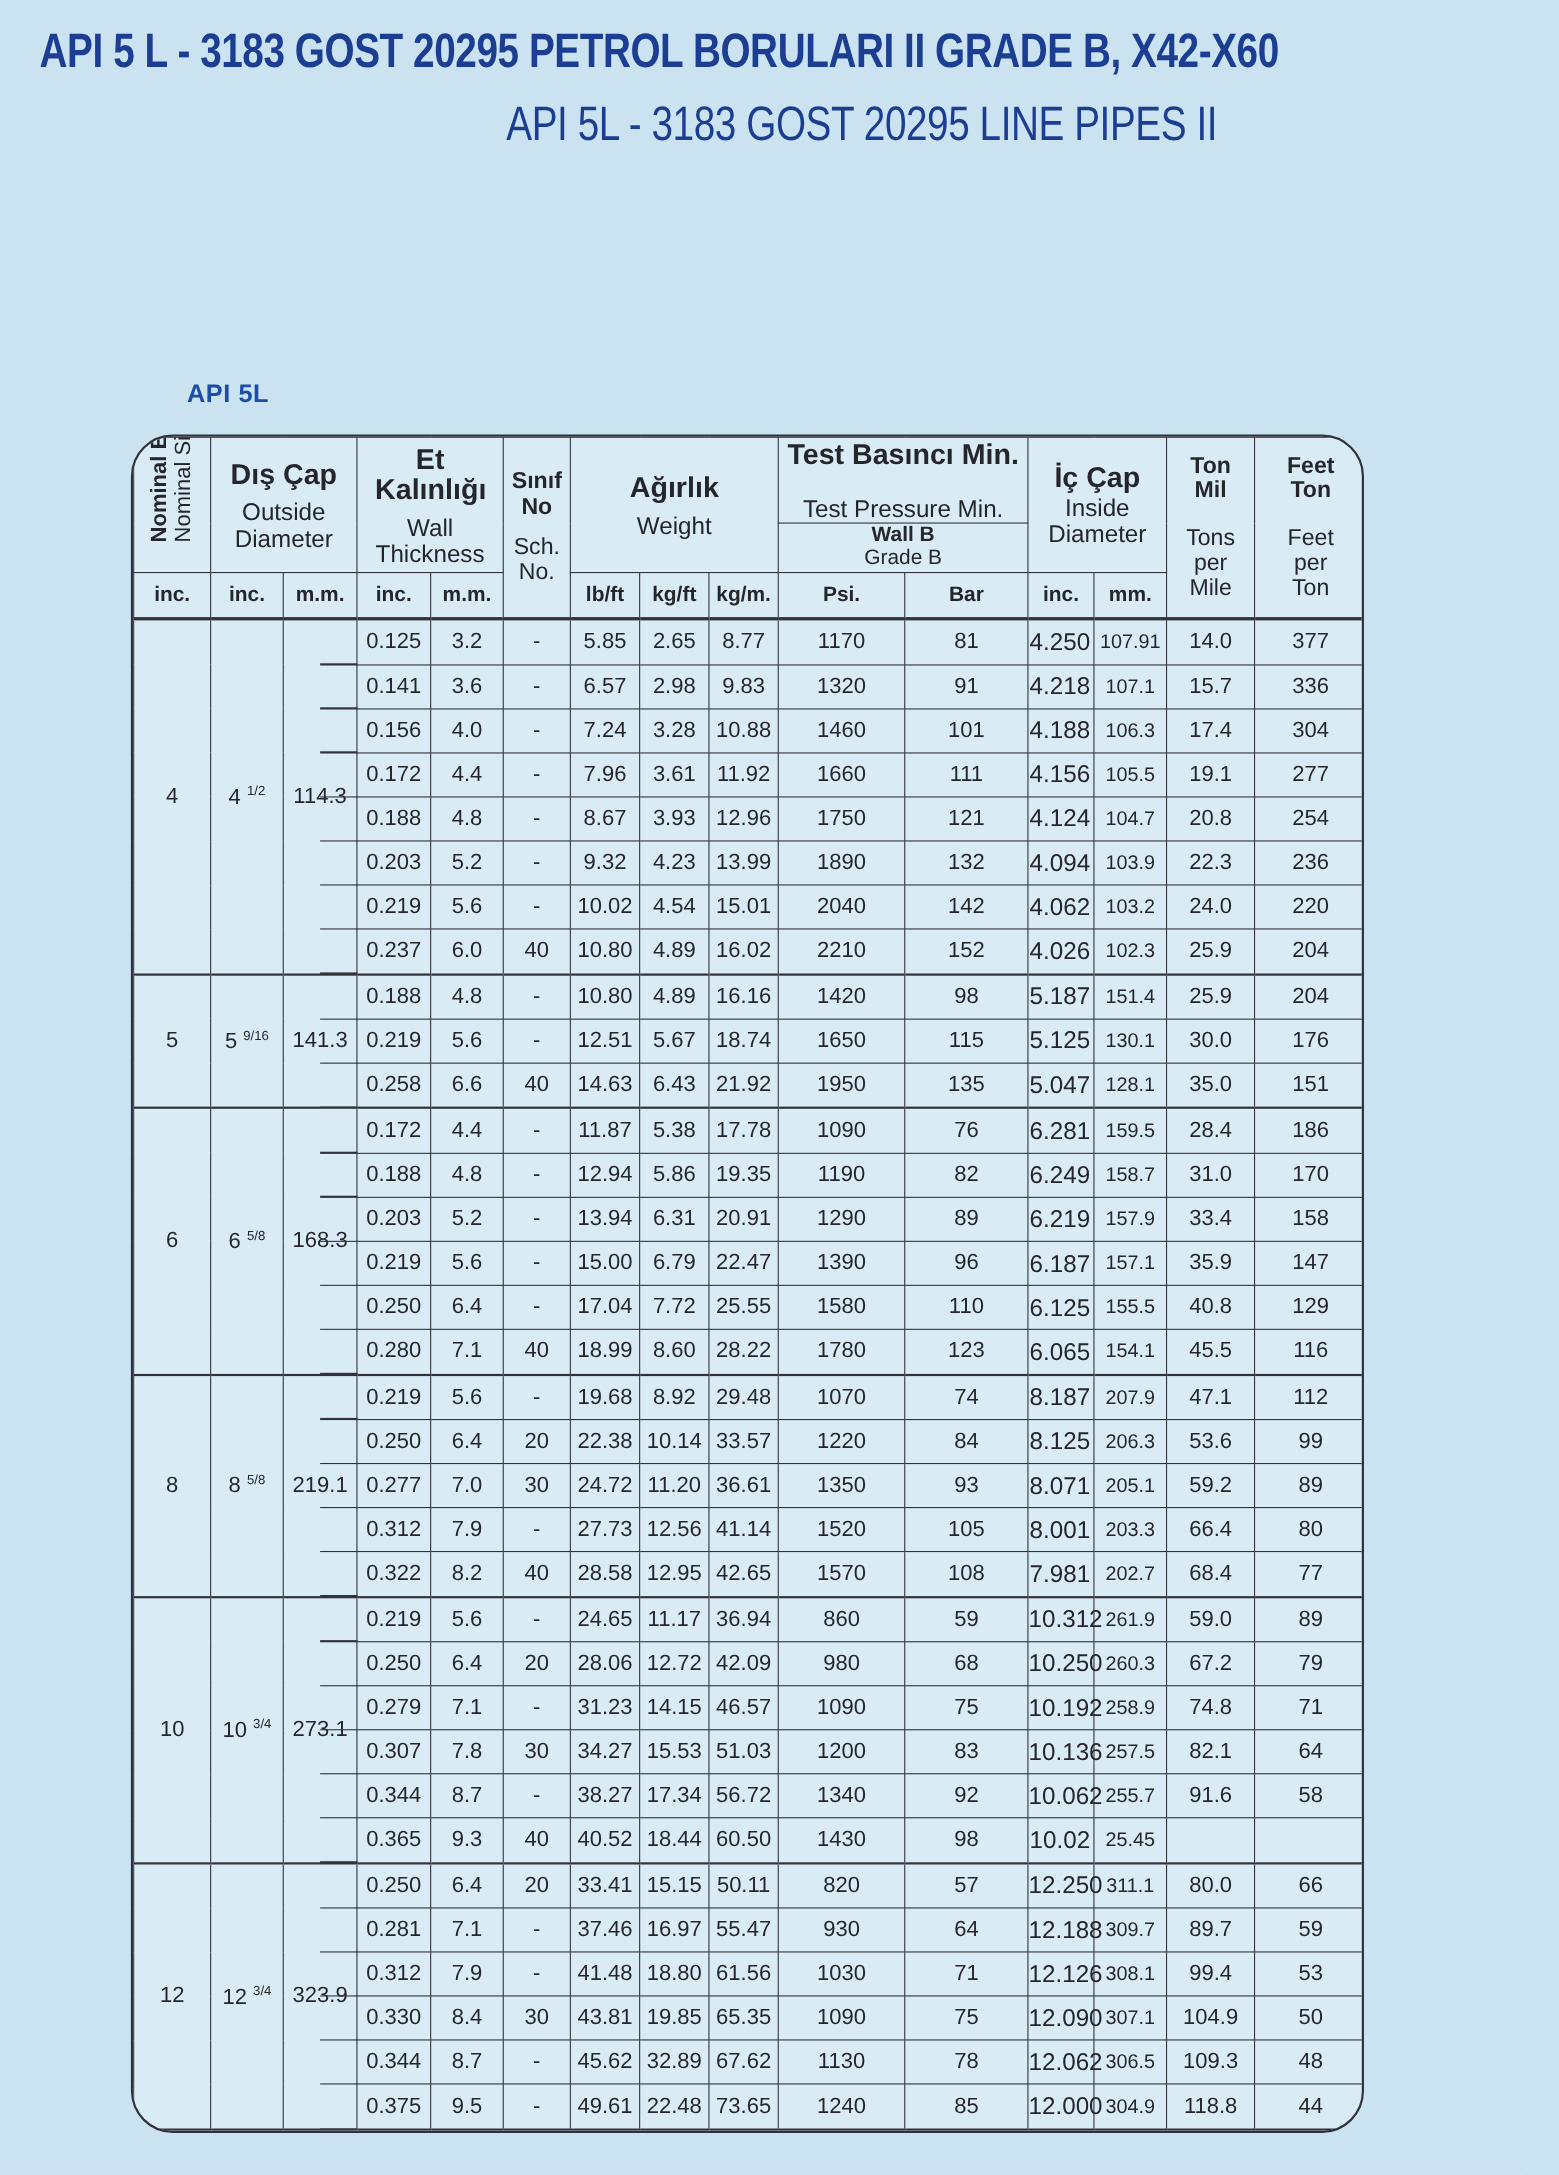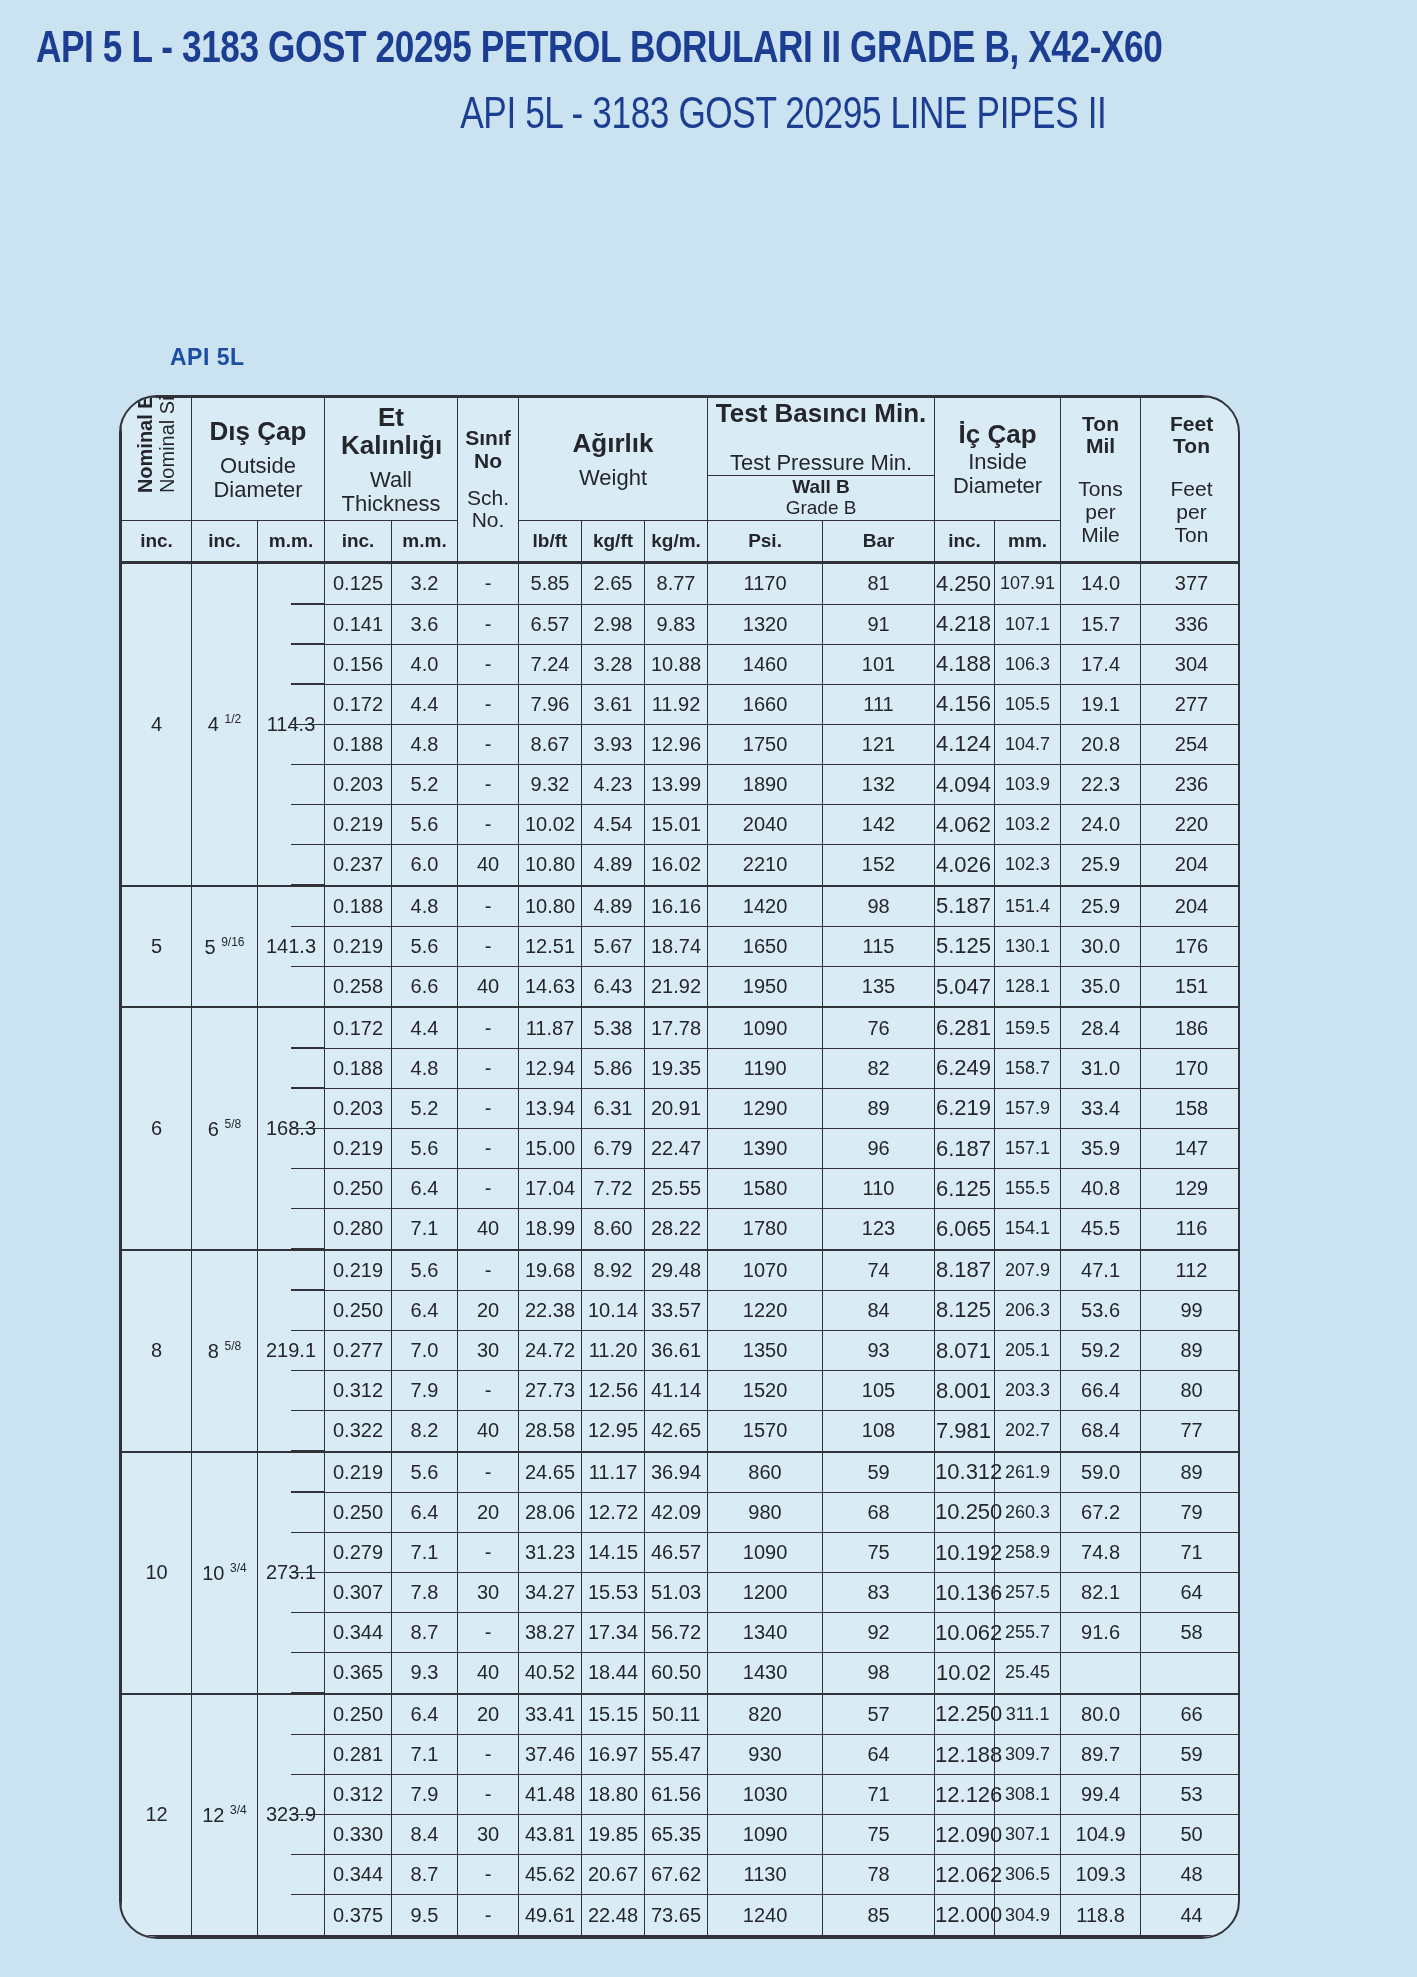--- a/index.html
+++ b/index.html
@@ -615,21 +615,21 @@
           <td class="c-idin">12.090</td>
           <td class="c-idmm">307.1</td>
           <td class="c-tonmil">104.9</td>
           <td class="c-feetton">50</td>
         </tr>
         <tr>
           <td class="c-wtin">0.344</td>
           <td class="c-wtmm">8.7</td>
           <td class="c-sch">-</td>
           <td class="c-lbft">45.62</td>
-          <td class="c-kgft">20.67</td>
+          <td class="c-kgft">32.89</td>
           <td class="c-kgm">67.62</td>
           <td class="c-psi">1130</td>
           <td class="c-bar">78</td>
           <td class="c-idin">12.062</td>
           <td class="c-idmm">306.5</td>
           <td class="c-tonmil">109.3</td>
           <td class="c-feetton">48</td>
         </tr>
         <tr class="group-end">
           <td class="c-wtin">0.375</td>

